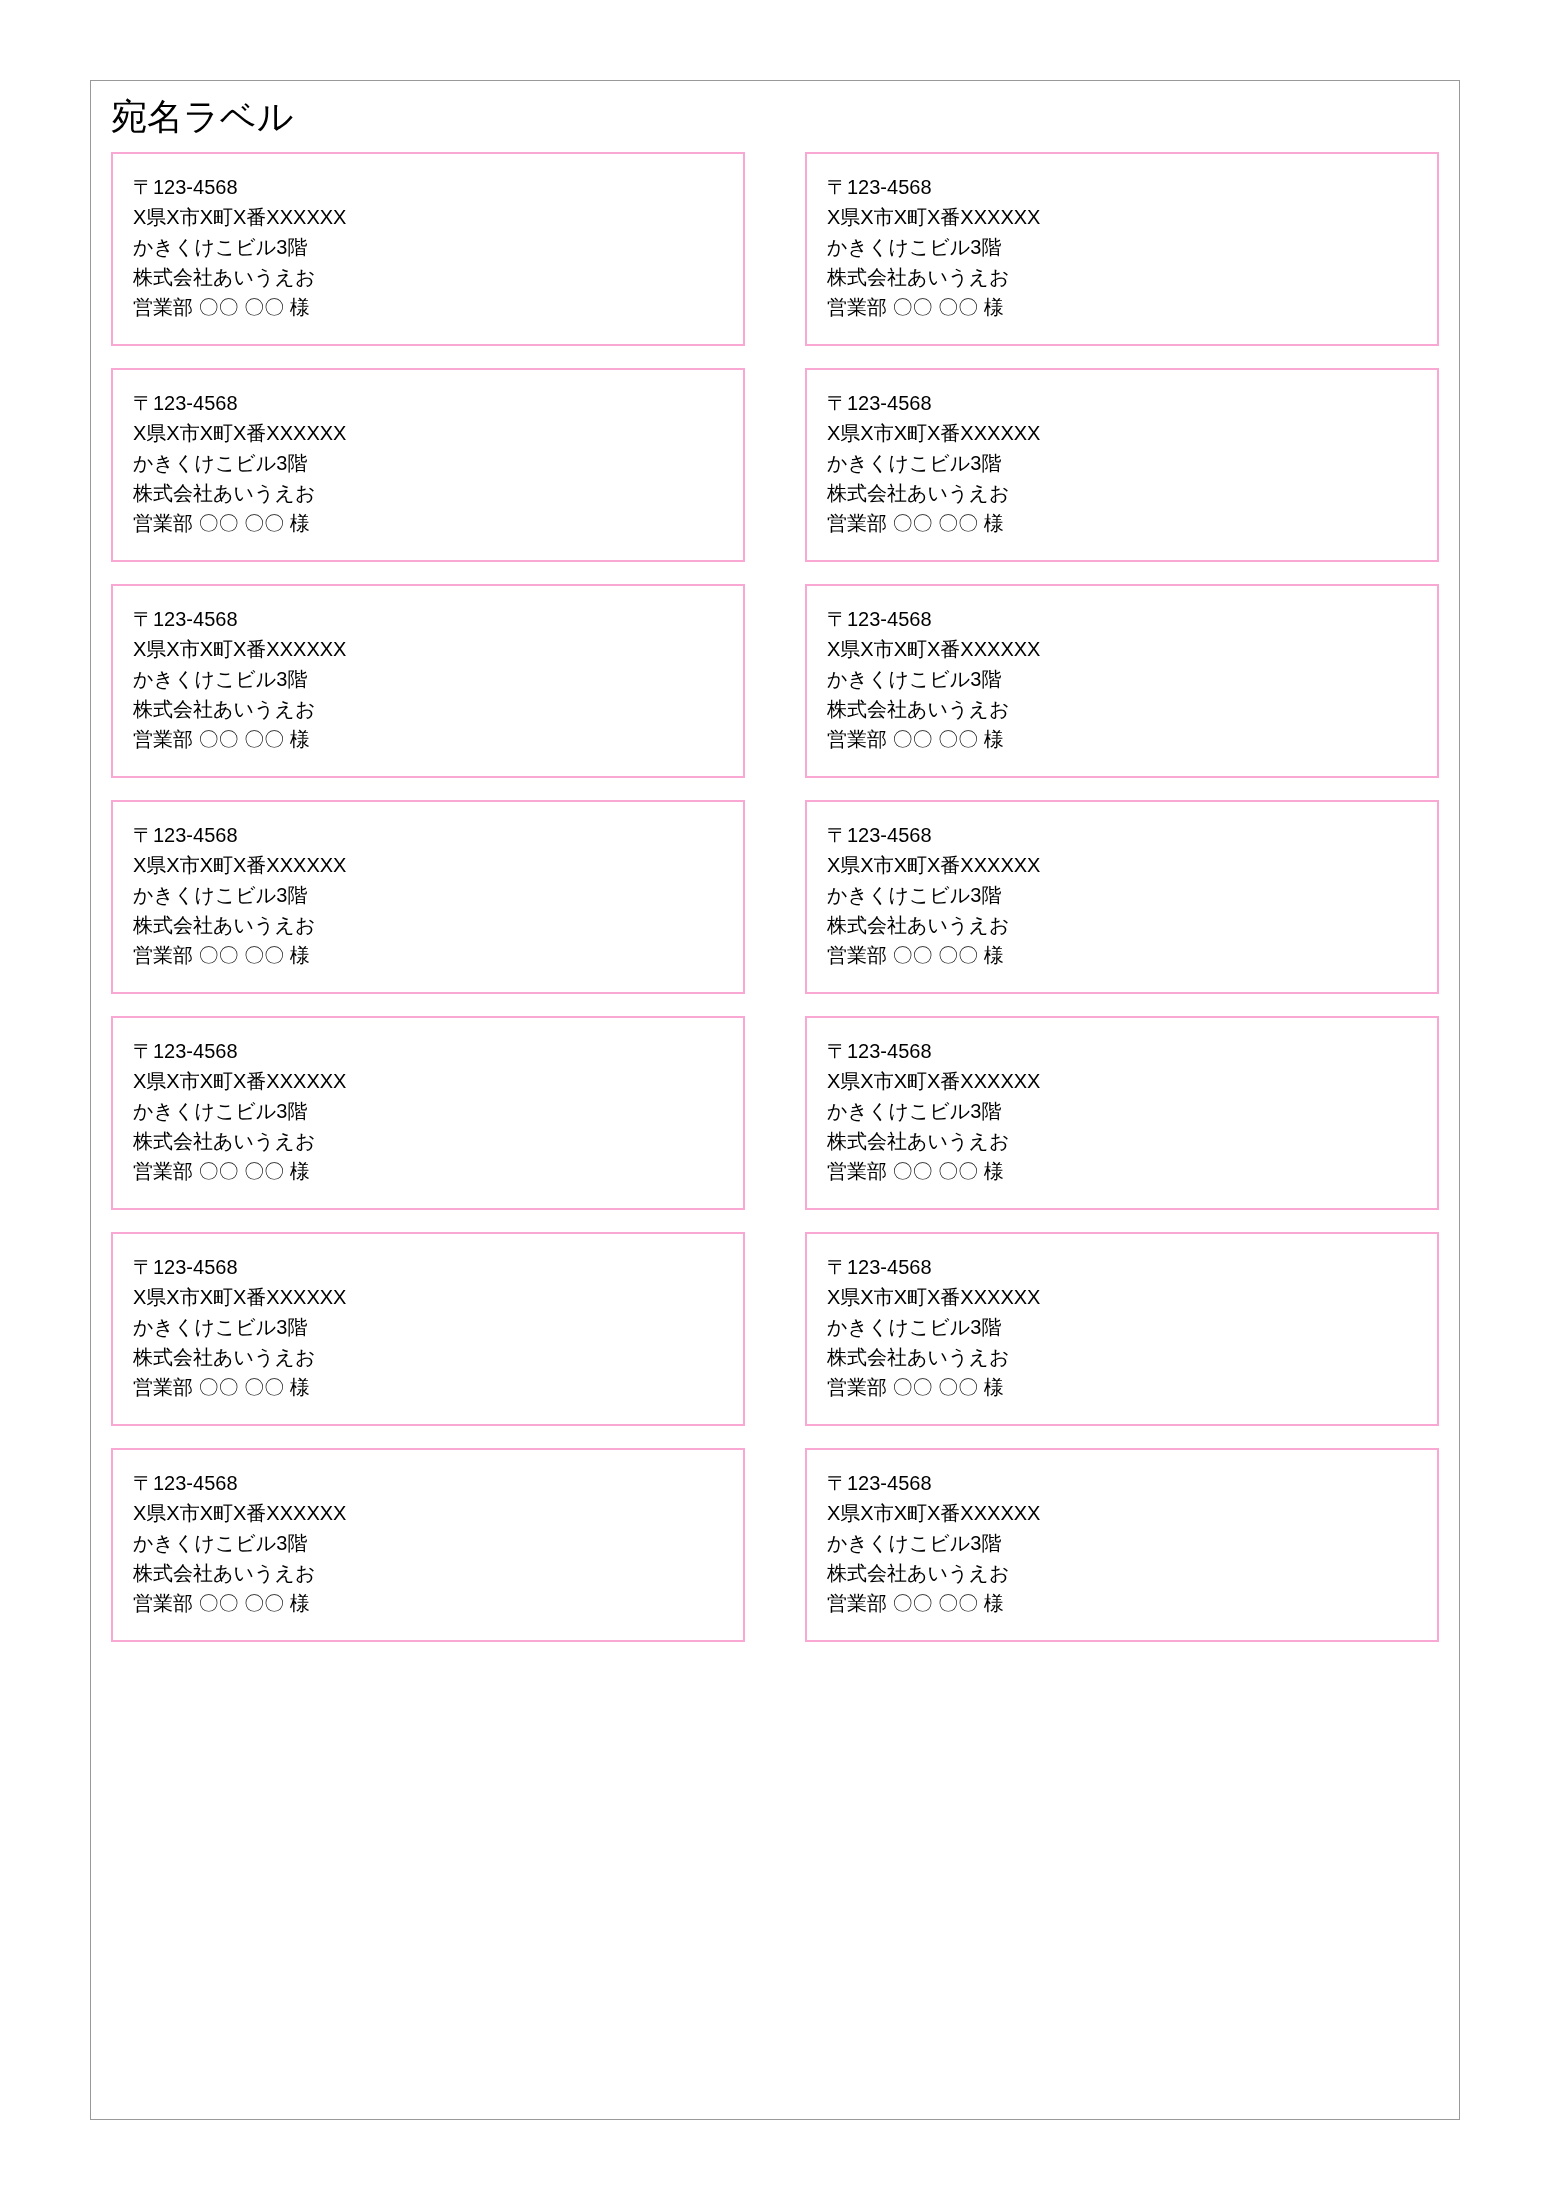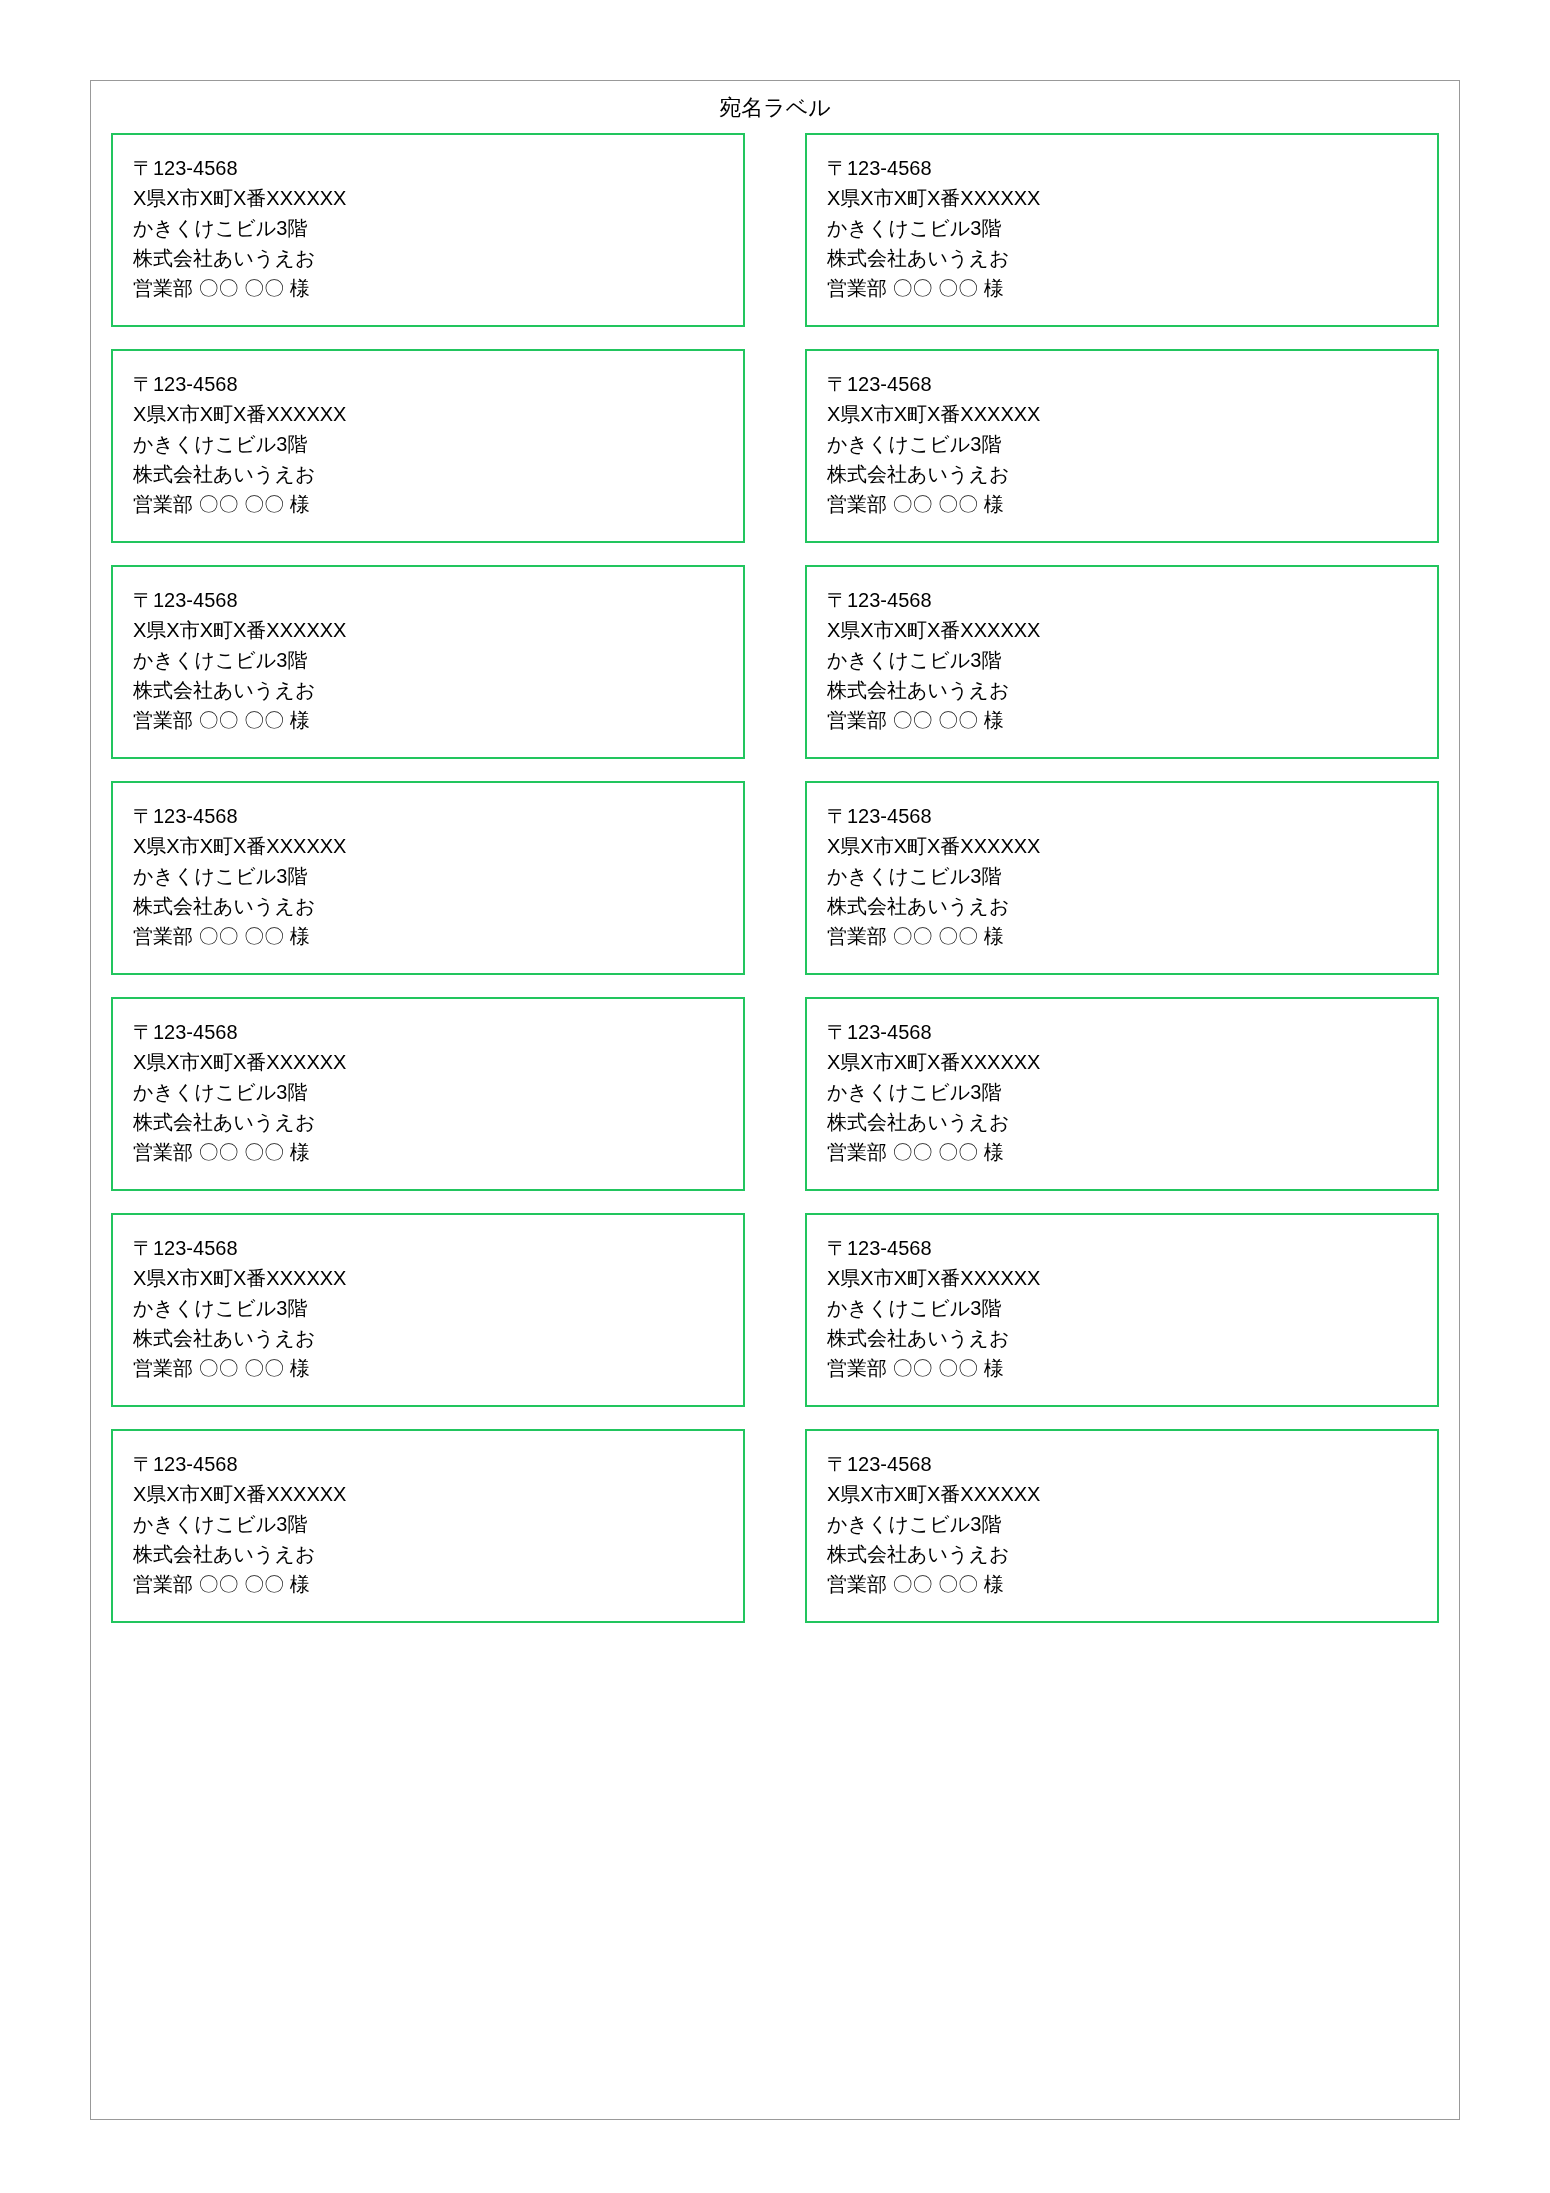--- a/index.html
+++ b/index.html
@@ -8,34 +8,34 @@
       font-family: "Hiragino Sans", "Hiragino Kaku Gothic ProN", Meiryo, sans-serif;
       padding: 80px 90px;
     }
     .page {
       border: 1px solid #999;
       padding: 12px 20px 0 20px;
       height: 2040px;
       overflow: hidden;
     }
     .title {
-      text-align: center;
-      font-size: 22px;
+      text-align: left;
+      font-size: 36px;
       font-weight: 400;
       margin-bottom: 10px;
       color: #000;
     }
     .grid {
       display: grid;
       grid-template-columns: 1fr 1fr;
       column-gap: 60px;
       row-gap: 22px;
     }
     .label-card {
-      border: 2px solid #22c55e;
+      border: 2px solid #f9a8d4;
       padding: 18px 20px 22px 20px;
       min-height: 168px;
     }
     .label-card p {
       font-size: 20px;
       line-height: 1.5;
       color: #000;
       font-weight: 400;
     }
   </style>

